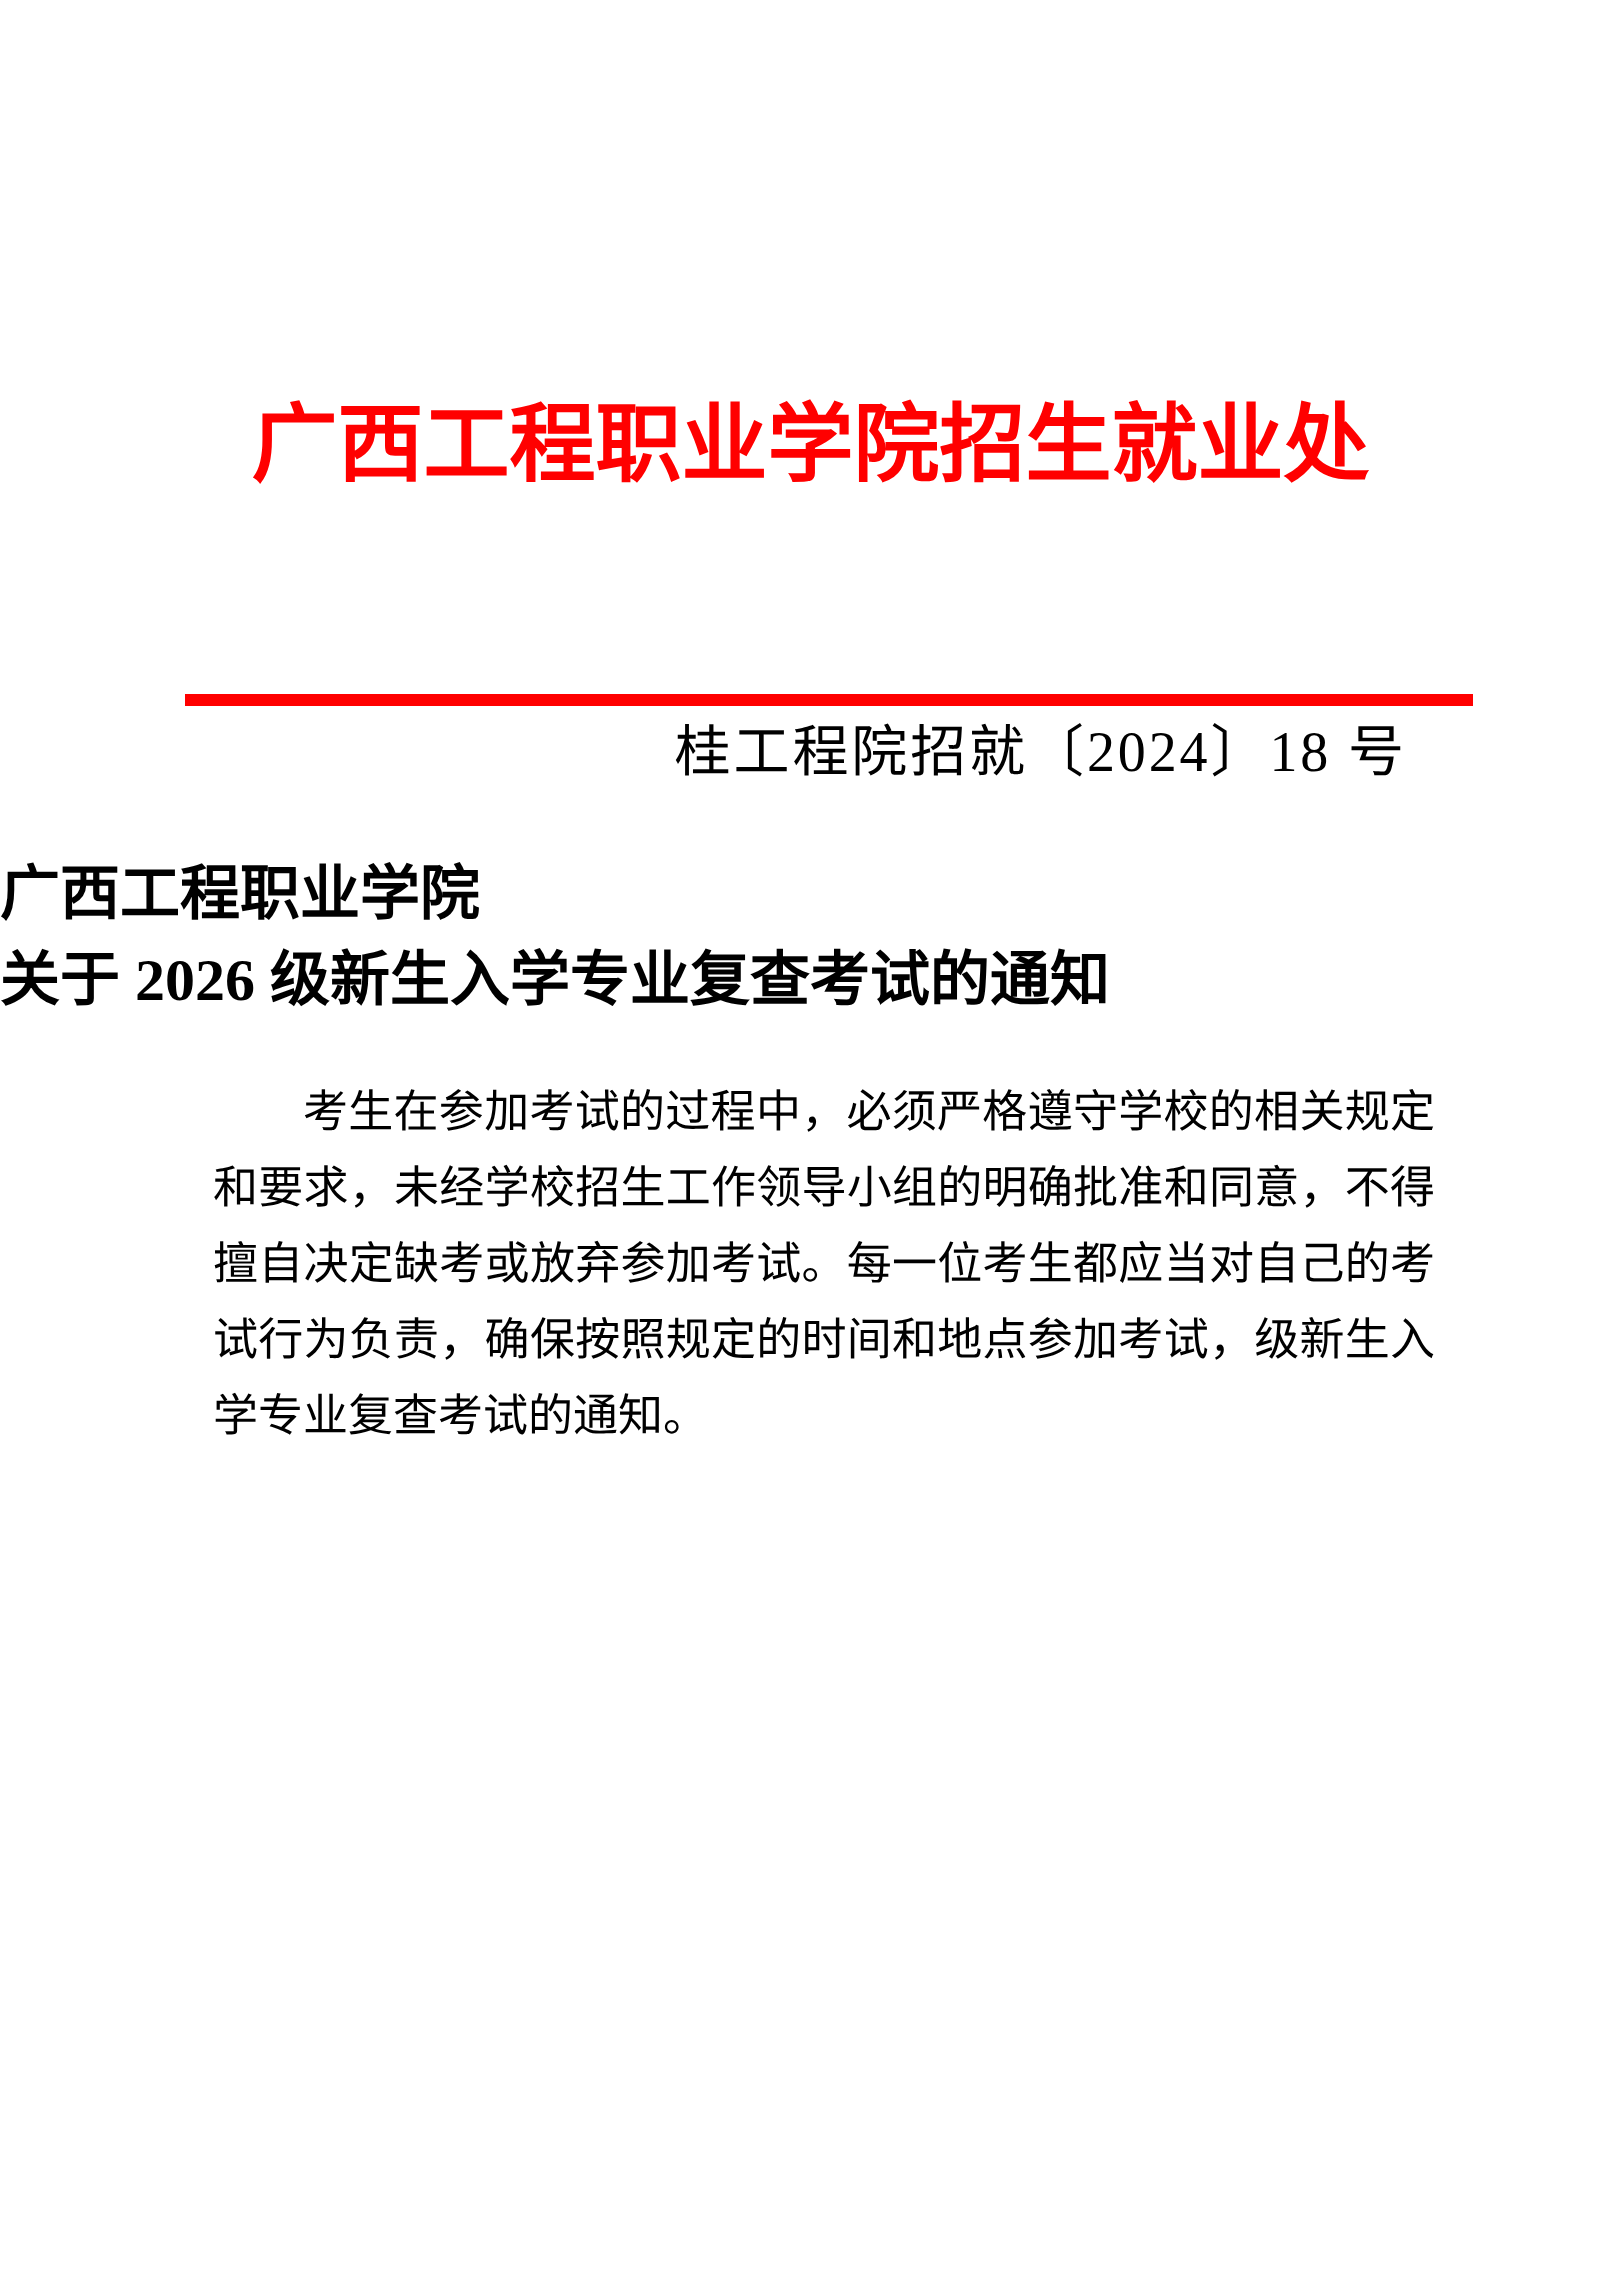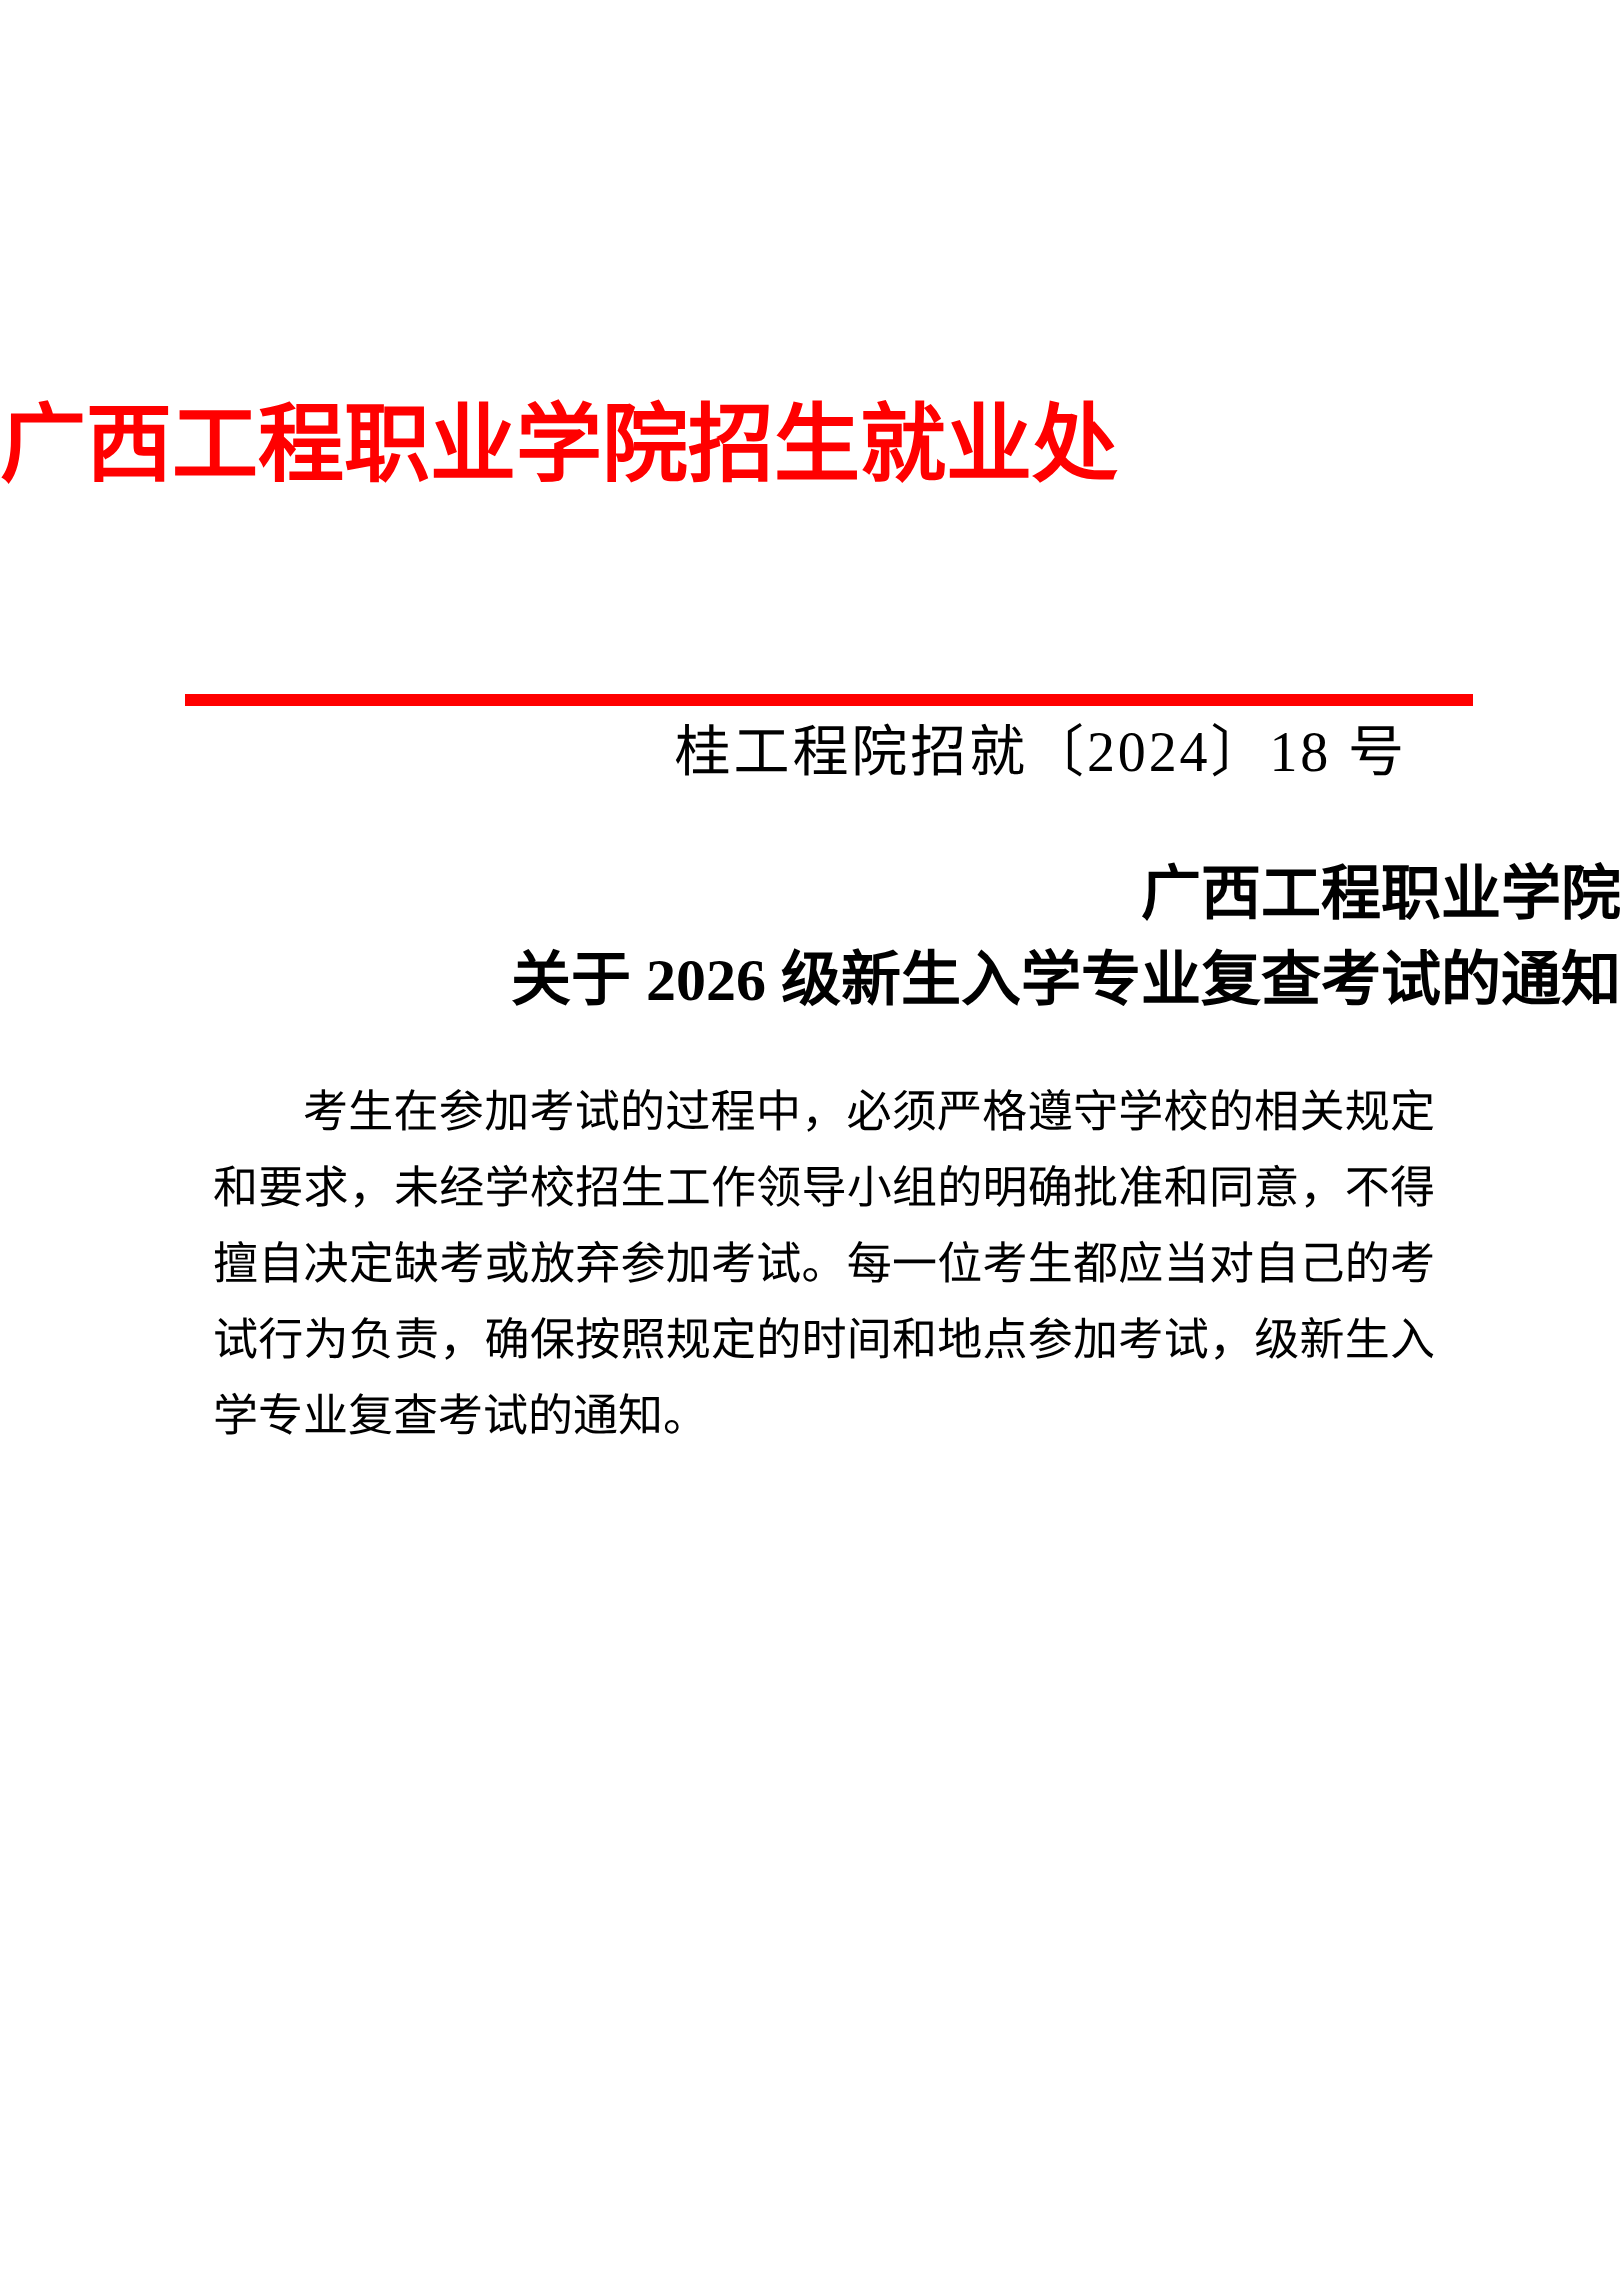--- a/index.html
+++ b/index.html
@@ -15,21 +15,21 @@
     background: #FFFFFF;
     overflow: hidden;
     font-family: "Liberation Serif", "DejaVu Serif", serif;
     color: #000000;
   }
   .letterhead {
     position: absolute;
     top: 402px;
     left: 0;
     width: 100%;
-    text-align: left;
+    text-align: center;
     font-size: 86px;
     line-height: 1;
     font-weight: bold;
     color: #FF0000;
     letter-spacing: 0px;
     white-space: nowrap;
   }
   .red-rule {
     position: absolute;
     top: 694px;
@@ -45,21 +45,21 @@
     font-size: 56px;
     line-height: 1.2;
     letter-spacing: 2.9px;
     white-space: nowrap;
   }
   .doc-title {
     position: absolute;
     top: 851px;
     left: 0;
     width: 100%;
-    text-align: right;
+    text-align: left;
     font-size: 60px;
     line-height: 86px;
     font-weight: bold;
     white-space: nowrap;
   }
   .body-text {
     position: absolute;
     top: 1074px;
     left: 213px;
     width: 1222px;

